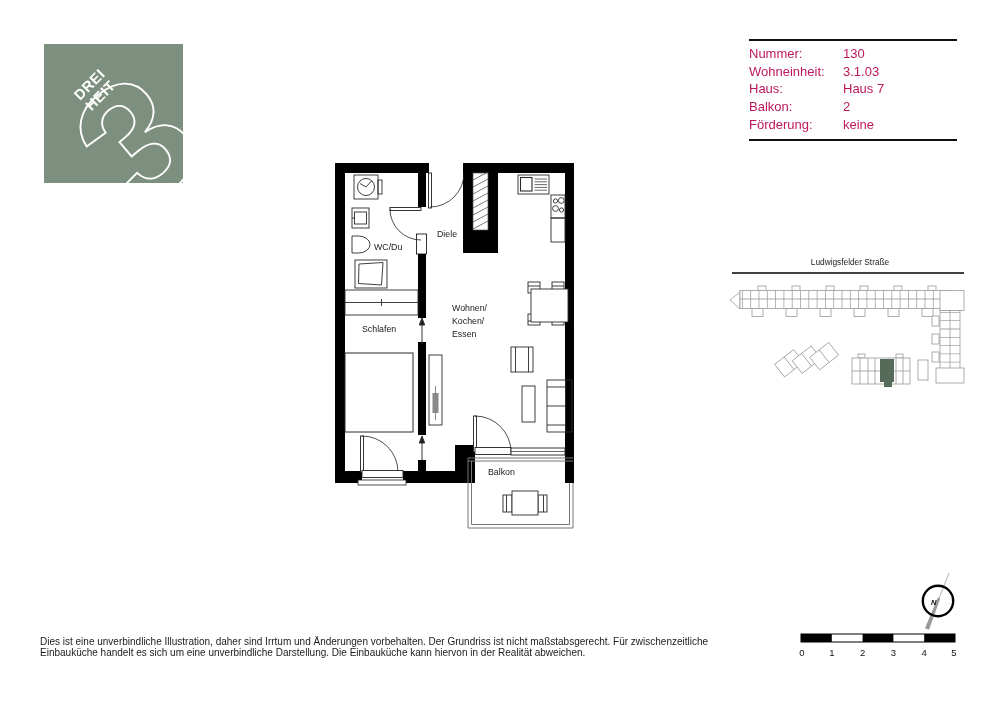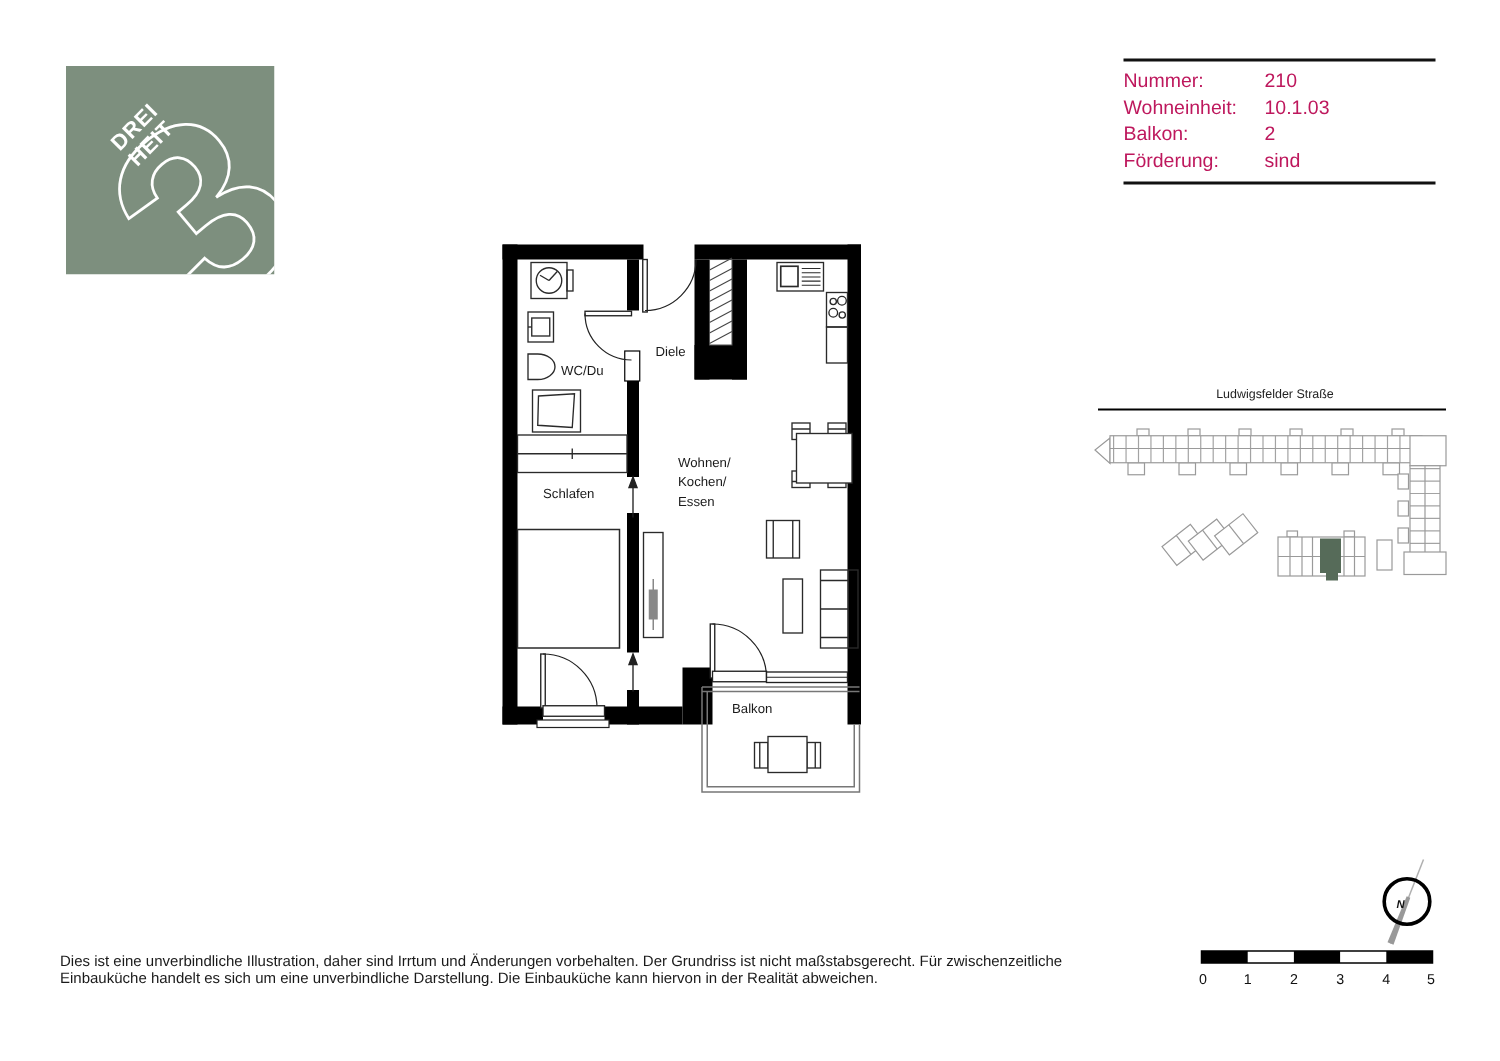--- a/index.html
+++ b/index.html
@@ -23,33 +23,37 @@
   <svg class="abs" style="left:44px;top:44px;" width="139" height="139" viewBox="0 0 139 139">
     <rect x="0" y="0" width="139" height="139" fill="#7d8f7e"></rect>
     <text transform="translate(92,97) rotate(-40)" text-anchor="middle" dominant-baseline="central" font-size="170" font-weight="bold" fill="none" stroke="#ffffff" stroke-width="1.8">3</text>
     <text transform="translate(49,44) rotate(-45)" text-anchor="middle" font-size="14.5" font-weight="bold" fill="#ffffff" letter-spacing="0.6">DREI</text>
     <text transform="translate(60,55) rotate(-45)" text-anchor="middle" font-size="14.5" font-weight="bold" fill="#ffffff" letter-spacing="0.6">HEIT</text>
   </svg>
 
   <div class="abs info-table">
     <div class="info-row">
       <span>Nummer:</span>
-      <span>210</span>
+      <span>130</span>
     </div>
     <div class="info-row">
       <span>Wohneinheit:</span>
-      <span>10.1.03</span>
+      <span>3.1.03</span>
+    </div>
+    <div class="info-row">
+      <span>Haus:</span>
+      <span>Haus 7</span>
     </div>
     <div class="info-row">
       <span>Balkon:</span>
       <span>2</span>
     </div>
     <div class="info-row">
       <span>Förderung:</span>
-      <span>sind</span>
+      <span>keine</span>
     </div>
   </div>
 
   <svg class="abs" style="left:325px;top:150px;" width="280" height="400" viewBox="0 0 280 400">
 
     <g fill="#000">
       <rect x="10" y="13" width="94" height="10"></rect>
       <rect x="138" y="13" width="111" height="10"></rect>
       <rect x="10" y="13" width="10" height="320"></rect>
       <rect x="240" y="13" width="9" height="320"></rect>

